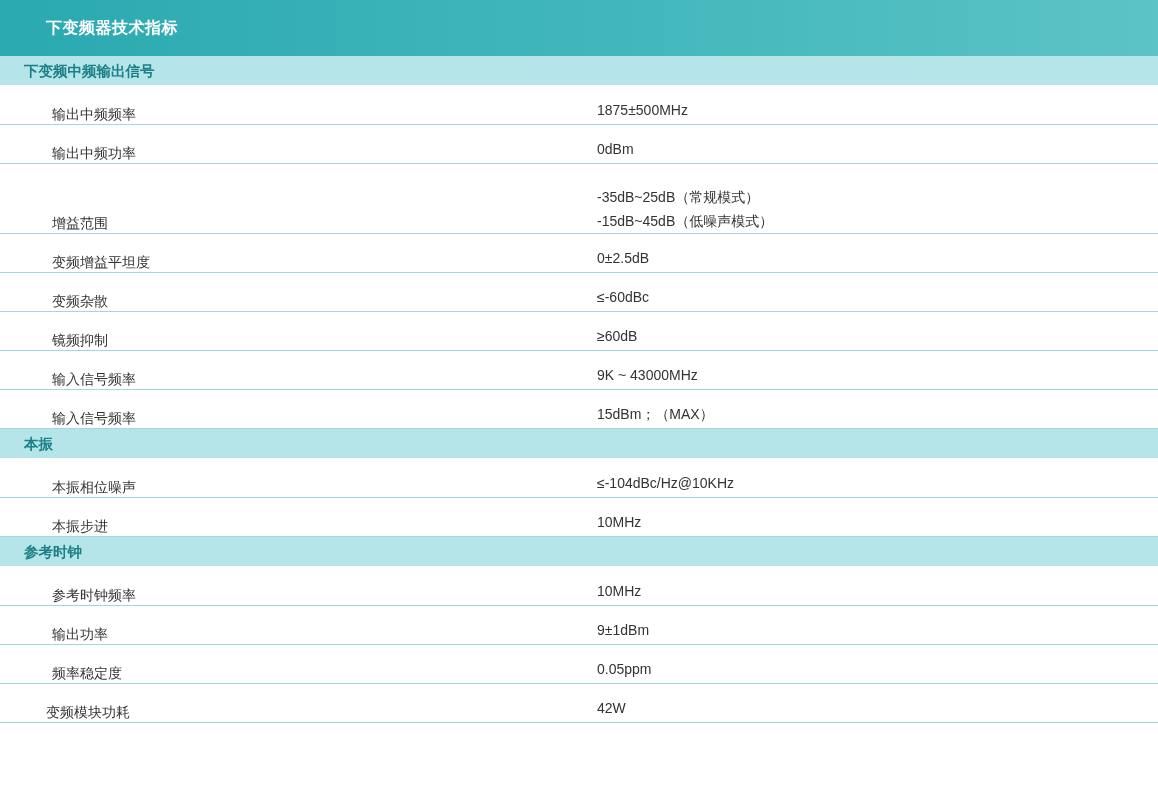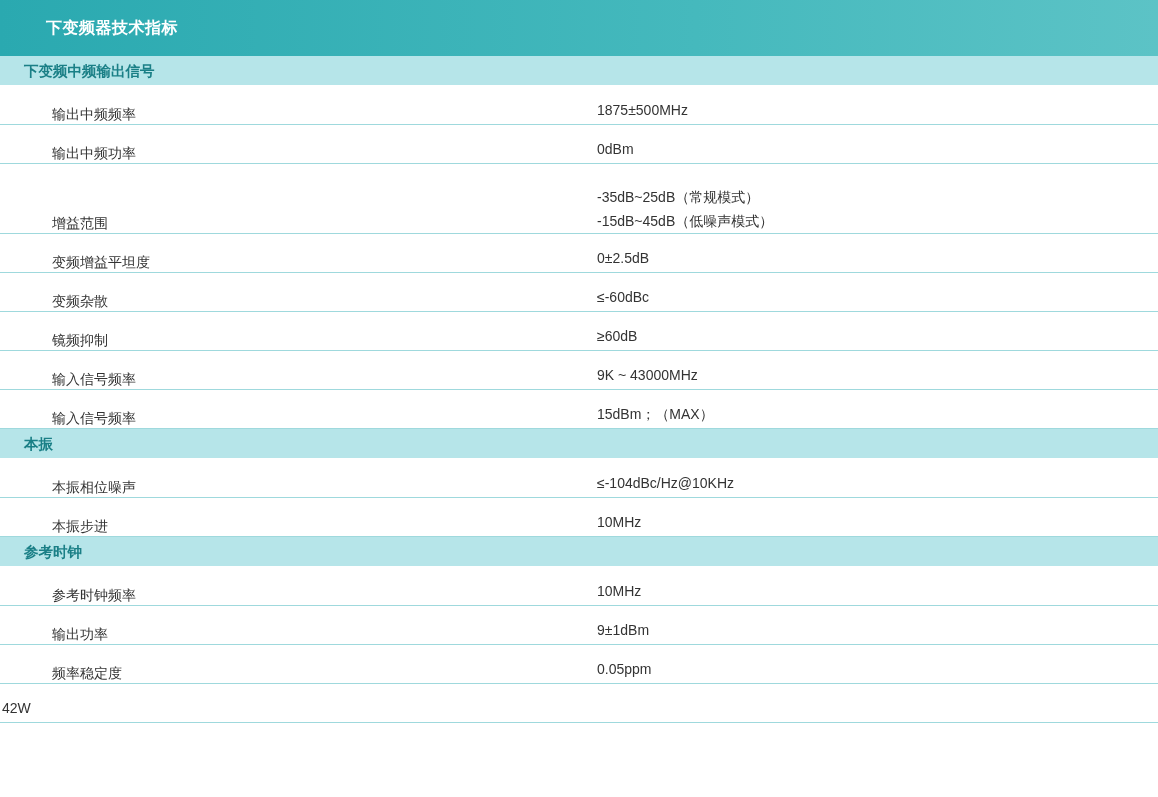--- a/index.html
+++ b/index.html
@@ -203,18 +203,19 @@
   </div>
 
   <div class="row data-row">
     <div class="cell-label">频率稳定度</div>
     <div class="cell-value">
       <span class="line">0.05ppm</span>
     </div>
   </div>
 
   <div class="row data-row last-row">
+    <div class="cell-label indent-small">变频模块功耗</div>
     <div class="cell-value">
       <span class="line">42W</span>
     </div>
   </div>
 
 </div>
 
 </body></html>

